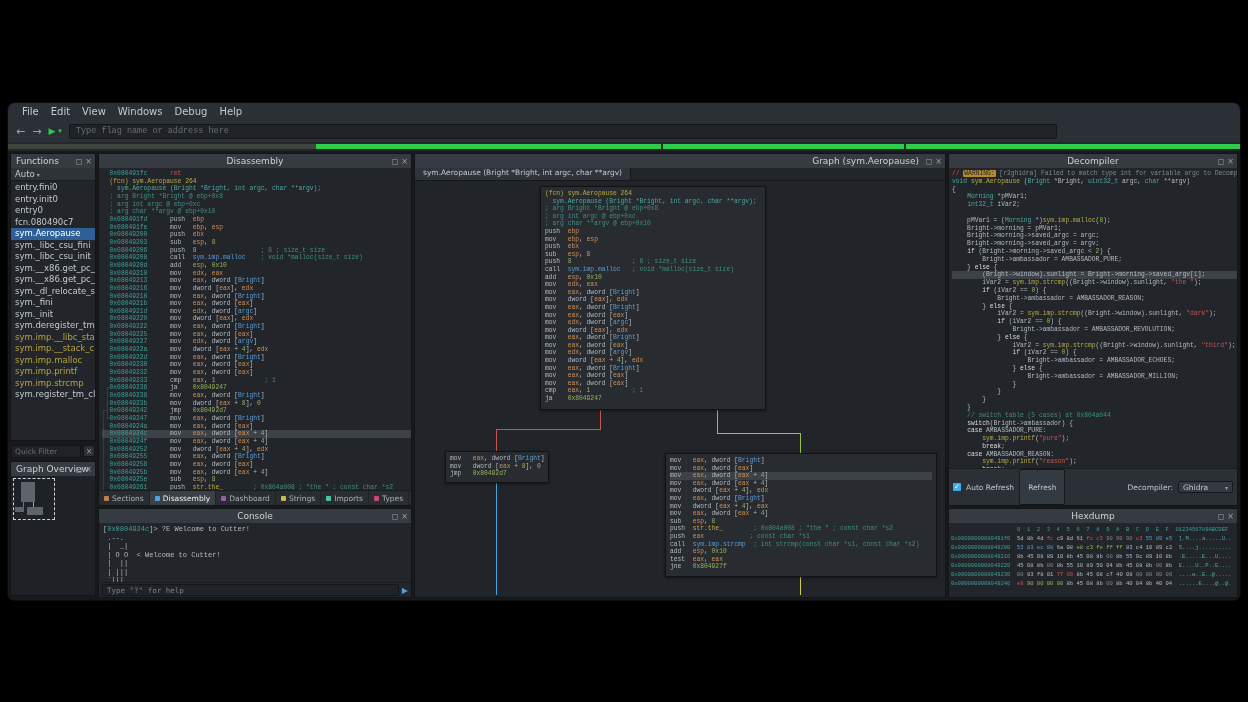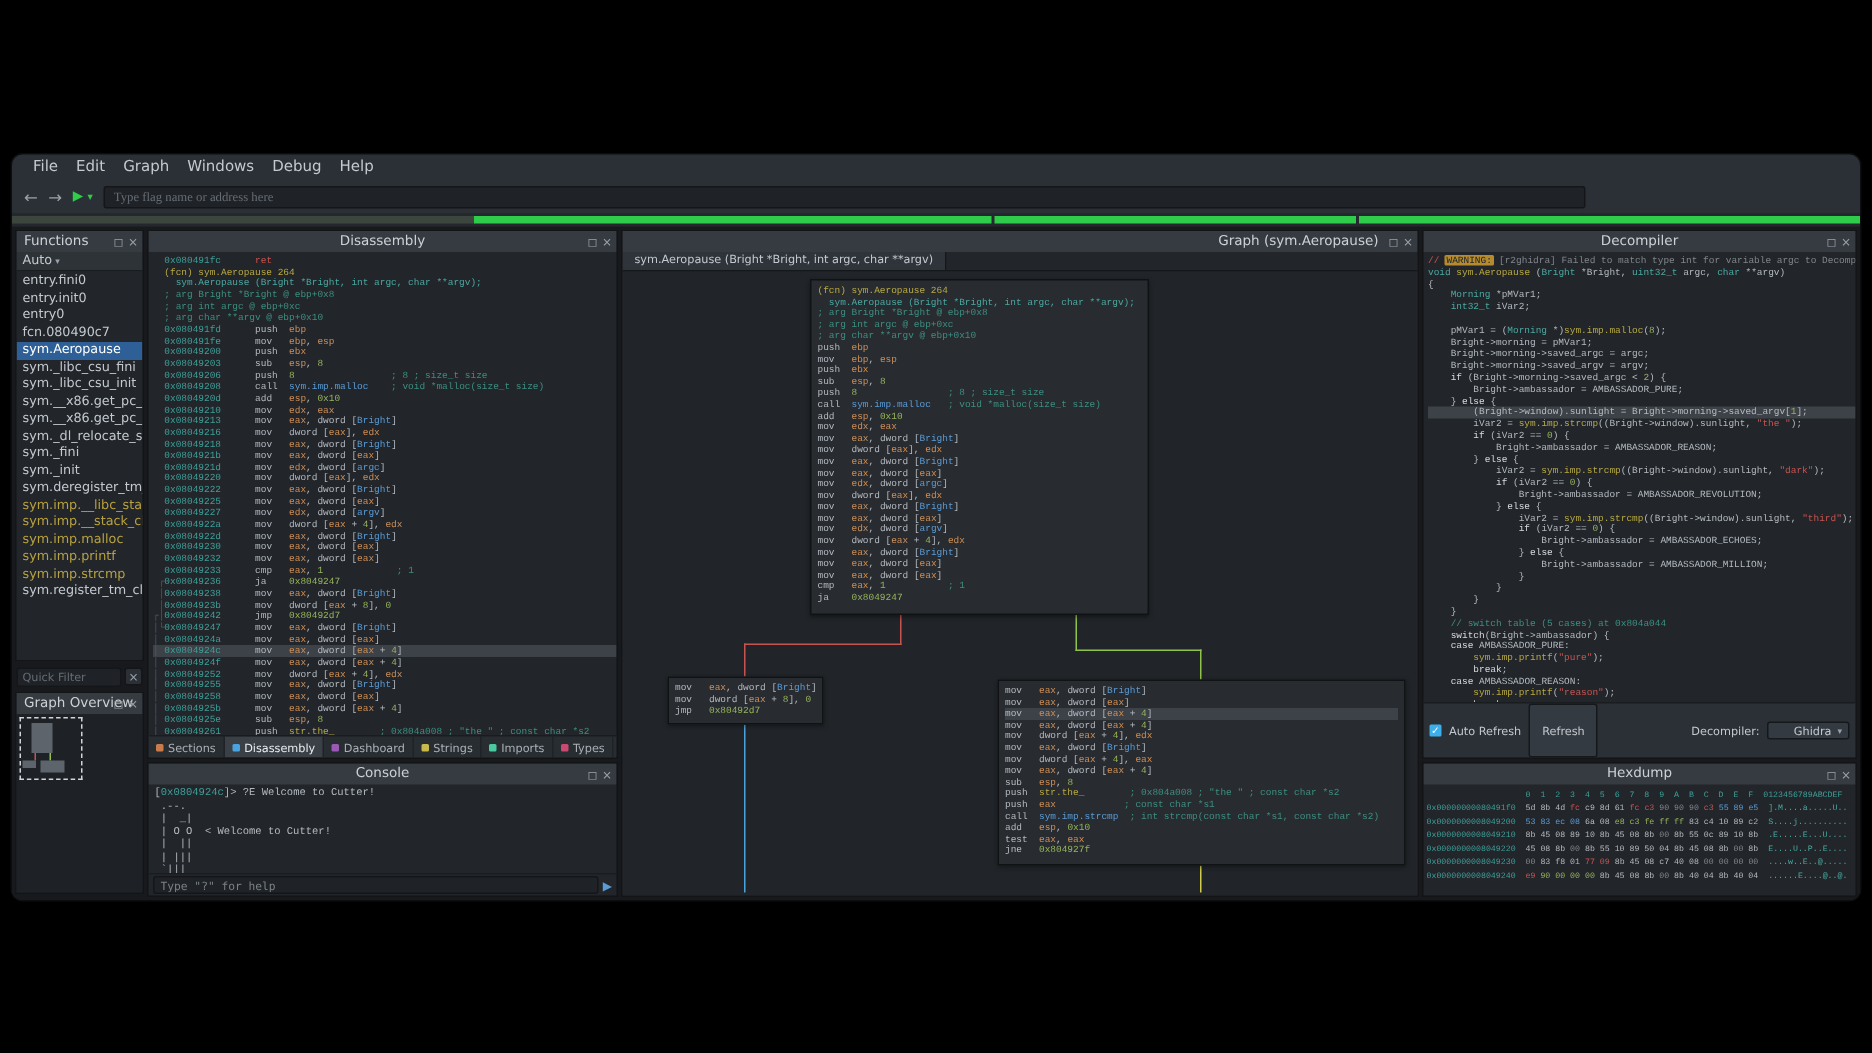--- a/index.html
+++ b/index.html
@@ -9,21 +9,21 @@
     background:#2b3036;border-radius:7px;overflow:hidden;box-shadow:0 0 0 1px #0c0d0f}
 
   
   .menubar{display:flex;align-items:center;height:17px;padding:0 8px;font-size:10px;color:#c3c9cf}
   .menu-item{padding:1px 6px;border-radius:2px}
   .toolbar{display:flex;align-items:center;height:22px;padding:0 8px;gap:7px}
   .nav-ic{color:#9aa1a8;font-size:11px;line-height:1}
   .run-ic{color:#2ecc4a;font-size:9px;line-height:1}
   .run-caret{color:#2ecc4a;font-size:7px;margin-left:-4px}
   .omnibar{width:988px;height:15px;background:#1f2328;border:1px solid #141619;border-radius:2px;
-    color:#c3c9cf;font-size:8.5px;padding:0 6px;outline:none;font-family:Liberation Serif, serif}
+    color:#c3c9cf;font-size:8.5px;padding:0 6px;outline:none;font-family:Liberation Mono, monospace}
   .omnibar::placeholder{color:#666c73}
   .seekbar{position:relative;height:9px;background:#24282c}
   .seek-seg{position:absolute;top:2px;bottom:2px}
   .sk-muted{left:0;width:25%;background:#3c463e}
   .sk-g1{left:25%;width:28%;background:#2ecc4a}
   .sk-g2{left:53.2%;width:19.5%;background:#2ecc4a}
   .sk-g3{left:72.9%;width:27.1%;background:#2ecc4a}
 
   
   .main{position:absolute;top:48px;left:0;right:0;bottom:0;background:#17191c}
@@ -106,32 +106,32 @@
   .e-red{background:#c75450}.e-green{background:#8fc34a}.e-blue{background:#4aa3df}.e-yellow{background:#d0cc4e}
 
   
   .decomp-bar{flex:0 0 16px;background:#2b3036;border-top:1px solid #1a1d20;display:flex;align-items:center;
     gap:5px;padding:0 4px;font-size:7.5px;color:#c3c9cf}
   .chk{width:8px;height:8px;background:#3daee9;border-radius:1px;color:#fff;font-size:7px;line-height:8px;text-align:center;flex:0 0 auto}
   .btn{height:12px;padding:17px 8px;background:#343a41;border:1px solid #15181b;border-radius:2px;
     display:flex;align-items:center;font-size:7.5px;color:#c3c9cf}
   .spacer{flex:1}
   .select{height:12px;min-width:55px;padding:0 4px;background:#343a41;border:1px solid #15181b;border-radius:2px;
-    display:flex;align-items:center;justify-content:flex-end;font-size:7.5px;color:#c3c9cf;gap:4px}
+    display:flex;align-items:center;justify-content:space-between;font-size:7.5px;color:#c3c9cf;gap:4px}
   .caret{font-size:6px;color:#9aa1a8}
 </style>
 </head>
 <body>
 
 <div class="window">
 
   <div class="menubar">
       <span class="menu-item">File</span>
       <span class="menu-item">Edit</span>
-      <span class="menu-item">Graph</span>
+      <span class="menu-item">View</span>
       <span class="menu-item">Windows</span>
       <span class="menu-item">Debug</span>
       <span class="menu-item">Help</span>
     </div>
 
   <div class="toolbar">
     <span class="nav-ic">←</span>
     <span class="nav-ic">→</span>
     <span class="run-ic">▶</span>
     <span class="run-caret">▾</span>

